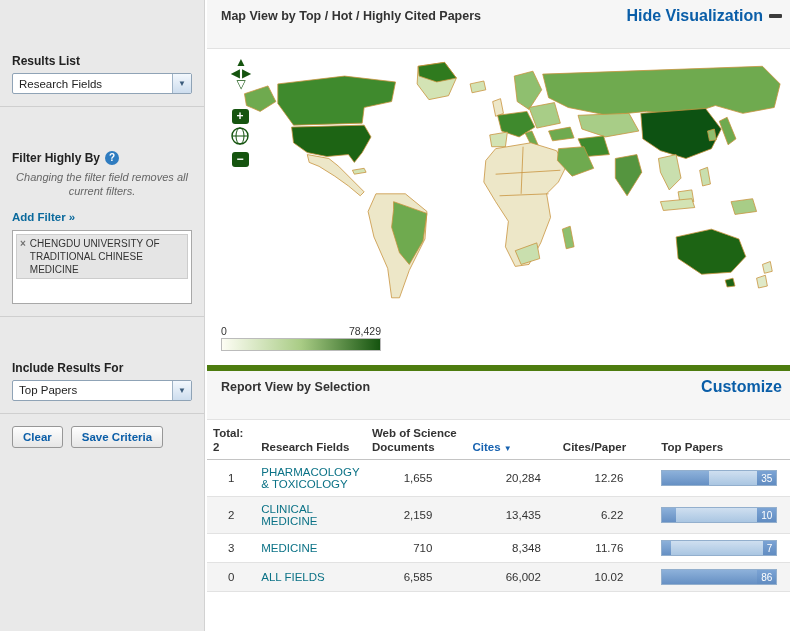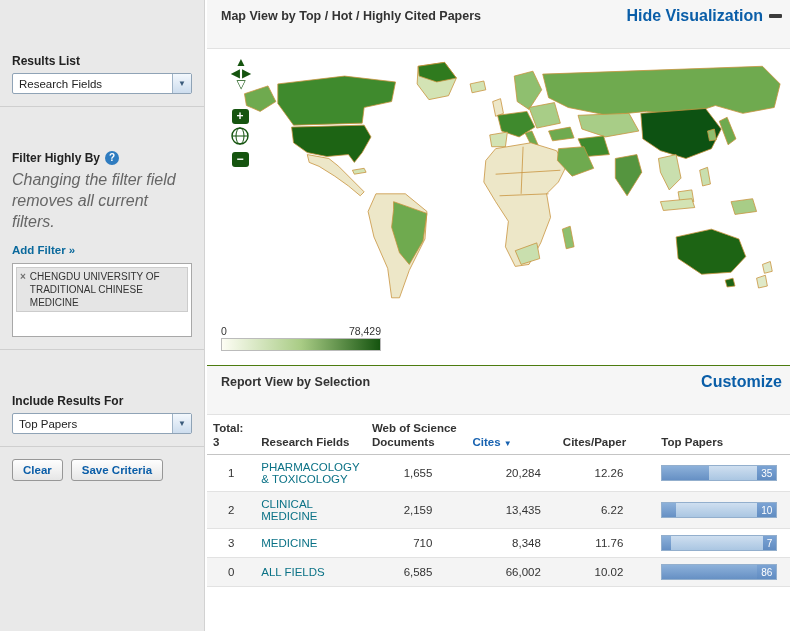--- a/index.html
+++ b/index.html
@@ -7,21 +7,21 @@
   .app { width: 800px; height: 631px; display: flex; overflow: hidden; background: #fff; }
 
   
   .sidebar { width: 205px; min-width: 205px; height: 100%; background: #e9e9e9; border-right: 1px solid #d2d2d2; padding: 10px 12px; }
   .side-label { font-weight: bold; font-size: 12px; color: #222; margin-bottom: 5px; margin-top: 44px; }
   .label-row { display: flex; align-items: center; gap: 5px; }
   .help-icon { display: inline-block; width: 14px; height: 14px; border-radius: 50%; background: #2f7cc0; color: #fff; font-size: 10px; font-weight: bold; text-align: center; line-height: 14px; }
   .select { background: #fff; border: 1px solid #8fa3b6; border-radius: 2px; height: 21px; width: 180px; display: flex; align-items: center; justify-content: space-between; padding-left: 6px; font-size: 11.5px; color: #222; cursor: pointer; }
   .select-btn { width: 19px; height: 100%; background: linear-gradient(#f3f8fd, #cdddee); border-left: 1px solid #9fb3c6; display: flex; align-items: center; justify-content: center; color: #3c5c7c; font-size: 8px; }
   .divider { border: none; border-top: 1px solid #cfcfcf; margin: 12px -12px; }
-  .note { font-style: italic; color: #666; font-size: 16px; line-height: 1.3; margin: 3px 0 8px 0; }
+  .note { font-style: italic; color: #666; font-size: 11px; line-height: 1.3; margin: 3px 0 8px 0; text-align: center; }
   .side-link { color: #0a699c; font-size: 11.5px; text-decoration: none; font-weight: bold; cursor: pointer; }
   .filter-box { background: #fff; border: 1px solid #a8a8a8; height: 74px; margin-top: 5px; padding: 3px; overflow: hidden; }
   .chip { background: #e5e5e5; border: 1px solid #cccccc; font-size: 10px; color: #333; padding: 2px 4px 2px 3px; display: flex; gap: 4px; line-height: 1.3; }
   .chip-x { color: #707070; font-weight: bold; cursor: pointer; font-size: 10px; }
   .btn-row { display: flex; gap: 8px; margin-top: 2px; }
   .btn { background: linear-gradient(#fefefe, #e6e6e6); border: 1px solid #979797; border-radius: 3px; color: #0b5ea8; font-weight: bold; font-size: 11.5px; padding: 4px 10px; cursor: pointer; font-family: "Liberation Sans", sans-serif; }
 
   
   .main { flex: 1; padding: 0 10px 0 2px; background: #fff; }
   .section-bar { display: flex; justify-content: space-between; align-items: center; background: #f6f6f6; border-bottom: 1px solid #e2e2e2; padding: 7px 8px 23px 14px; }
@@ -35,21 +35,21 @@
   .pan { position: absolute; left: 8px; top: 4px; width: 34px; color: #15540f; text-align: center; cursor: pointer; }
   .pan .prow { line-height: 11px; font-size: 12px; letter-spacing: 2px; }
   .zoomctl { position: absolute; left: 13px; top: 56px; display: flex; flex-direction: column; align-items: center; gap: 2px; cursor: pointer; }
   .zbtn { width: 17px; height: 15px; background: #15540f; color: #fff; text-align: center; line-height: 14px; font-weight: bold; border-radius: 3px; font-size: 12px; }
 
   .legend { display: flex; align-items: flex-end; gap: 0; margin: 10px 0 0 14px; }
   .legend-inner { position: relative; width: 160px; }
   .legend-labels { display: flex; justify-content: space-between; font-size: 10.5px; color: #333; margin-bottom: 1px; }
   .legend-bar { height: 13px; width: 160px; border: 1px solid #bbb; background: linear-gradient(to right, #fdfdf4, #a9cc85 50%, #15540f); }
 
-  .report-bar { margin-top: 14px; border-top: 1px solid #4d7c0f; }
+  .report-bar { margin-top: 14px; border-top: 6px solid #4d7c0f; }
 
   .report-table { width: 100%; border-collapse: collapse; font-size: 11.5px; margin-top: 2px; }
   .report-table th { text-align: left; vertical-align: bottom; padding: 4px 6px; color: #333; font-size: 11.5px; border-bottom: 1px solid #c4c4c4; line-height: 1.25; }
   .report-table td { padding: 6px 6px; border-bottom: 1px solid #e2e2e2; color: #333; vertical-align: middle; }
   .report-table tbody tr:nth-child(even) { background: #f4f4f4; }
   .rank { text-align: center; color: #555; }
   .field-link { color: #0b7286; text-decoration: none; cursor: pointer; word-wrap: break-word; }
   .num { text-align: right; padding-right: 34px !important; }
   .num-cites { text-align: right; padding-right: 16px !important; }
   .num-cpp { text-align: right; padding-right: 32px !important; }
@@ -208,21 +208,21 @@
       <colgroup>
         <col style="width:48px">
           <col style="width:104px">
           <col style="width:100px">
         <col style="width:90px">
           <col style="width:98px">
           <col style="width:134px">
       </colgroup>
       <thead>
         <tr>
-          <th class="total-cell">Total: 3</th>
+          <th class="total-cell">Total: 2</th>
           <th>Research Fields</th>
           <th>Web of Science Documents</th>
           <th>
             <a class="cites-link"><span>Cites</span> <span class="sort">▼</span></a>
           </th>
           <th>Cites/Paper</th>
           <th>Top Papers</th>
         </tr>
       </thead>
       <tbody>

